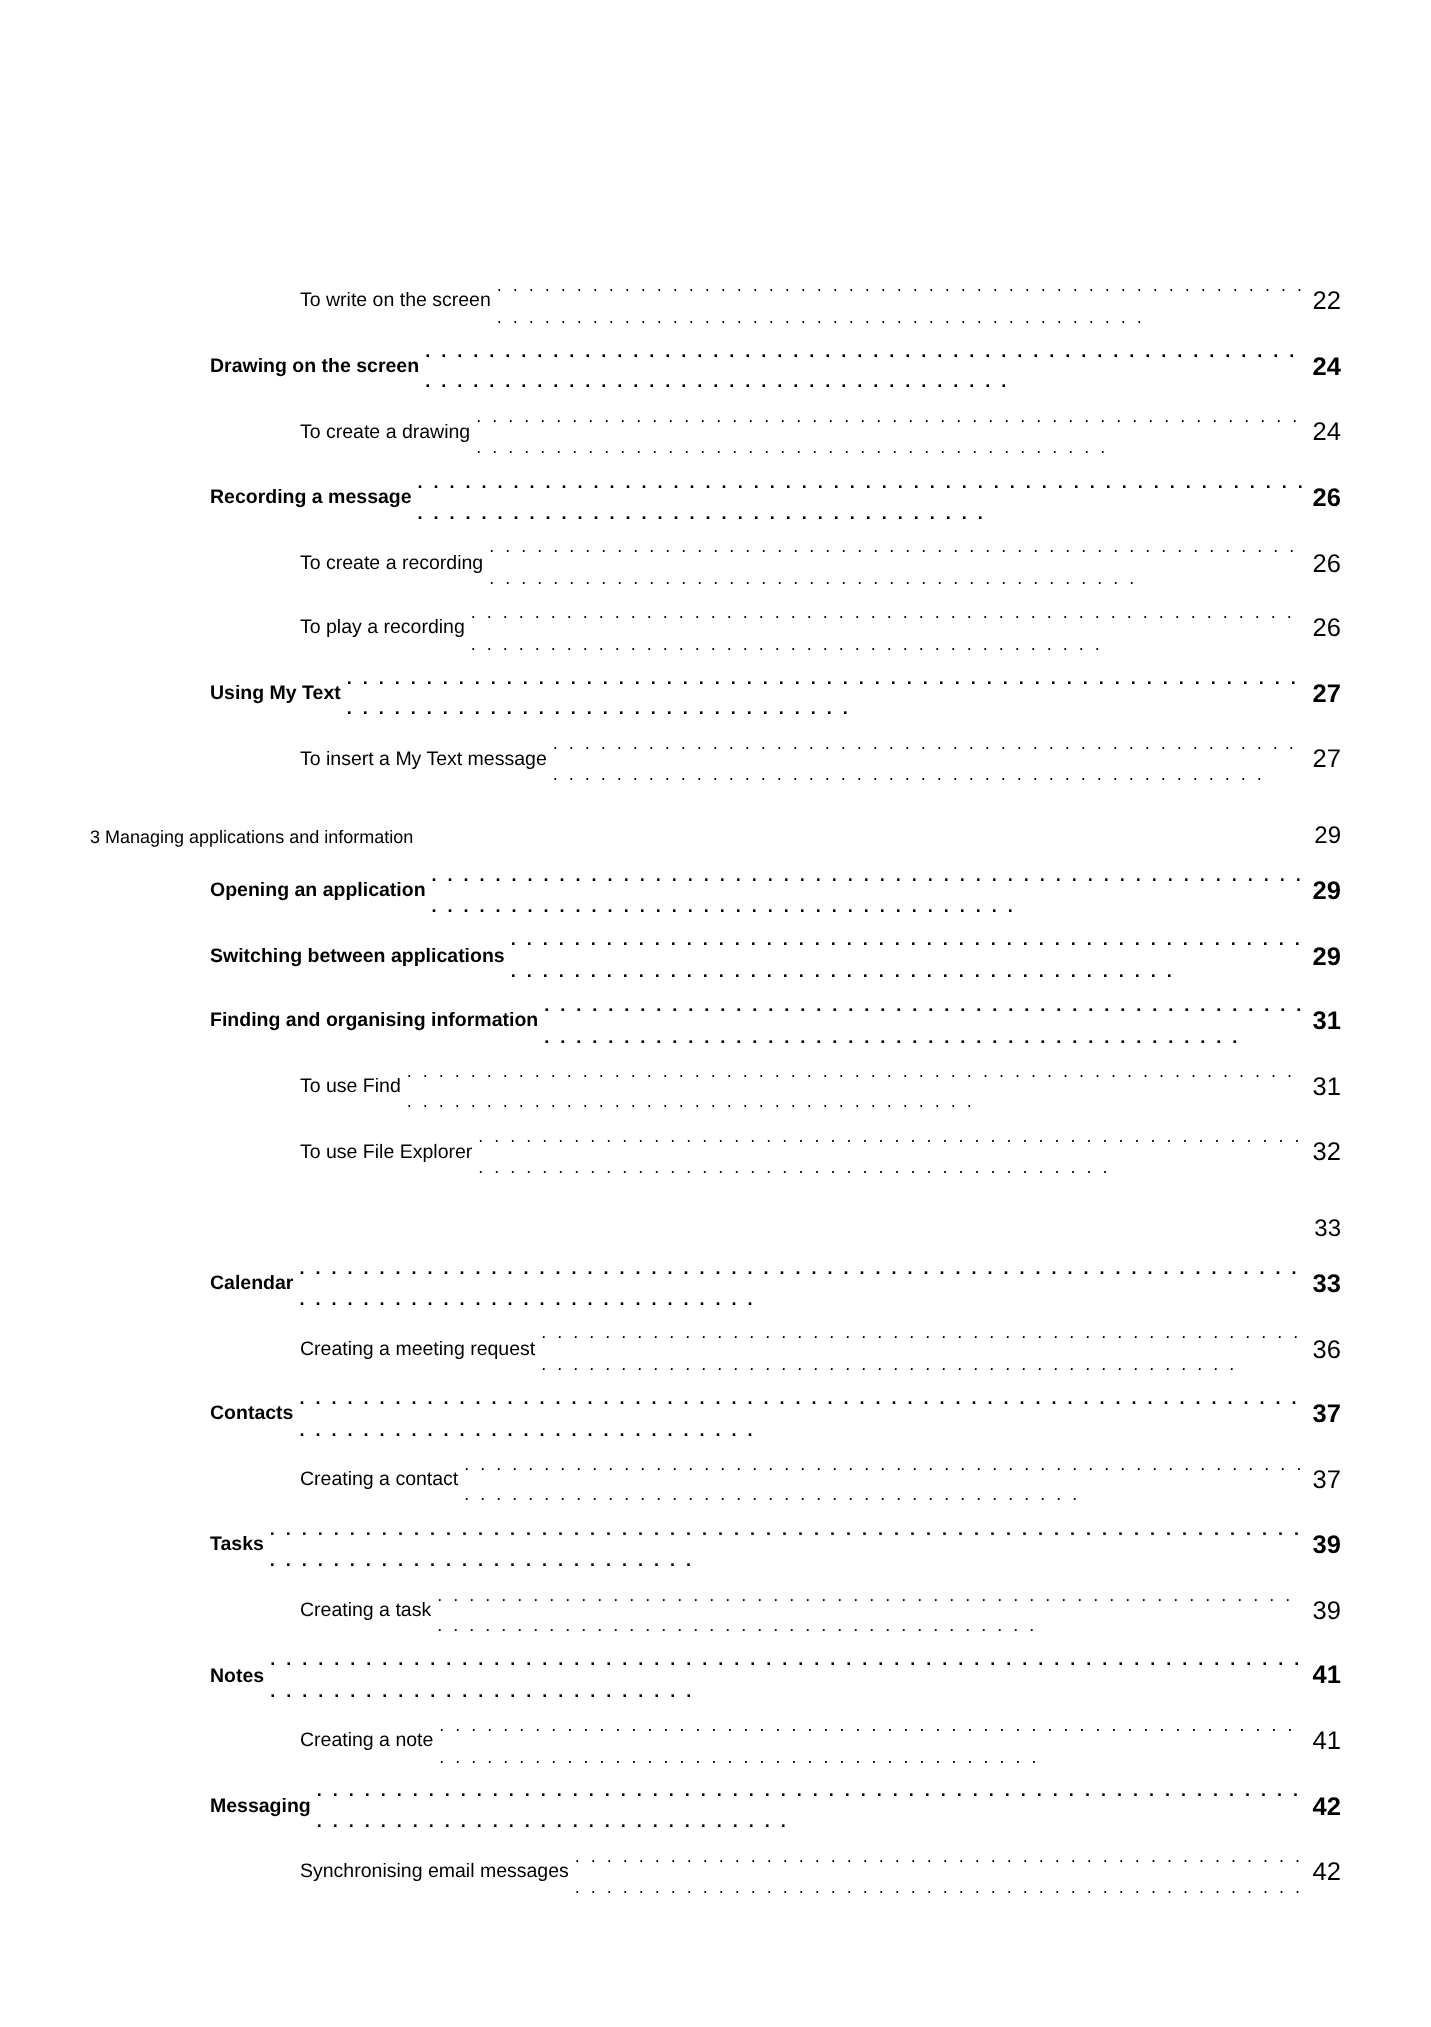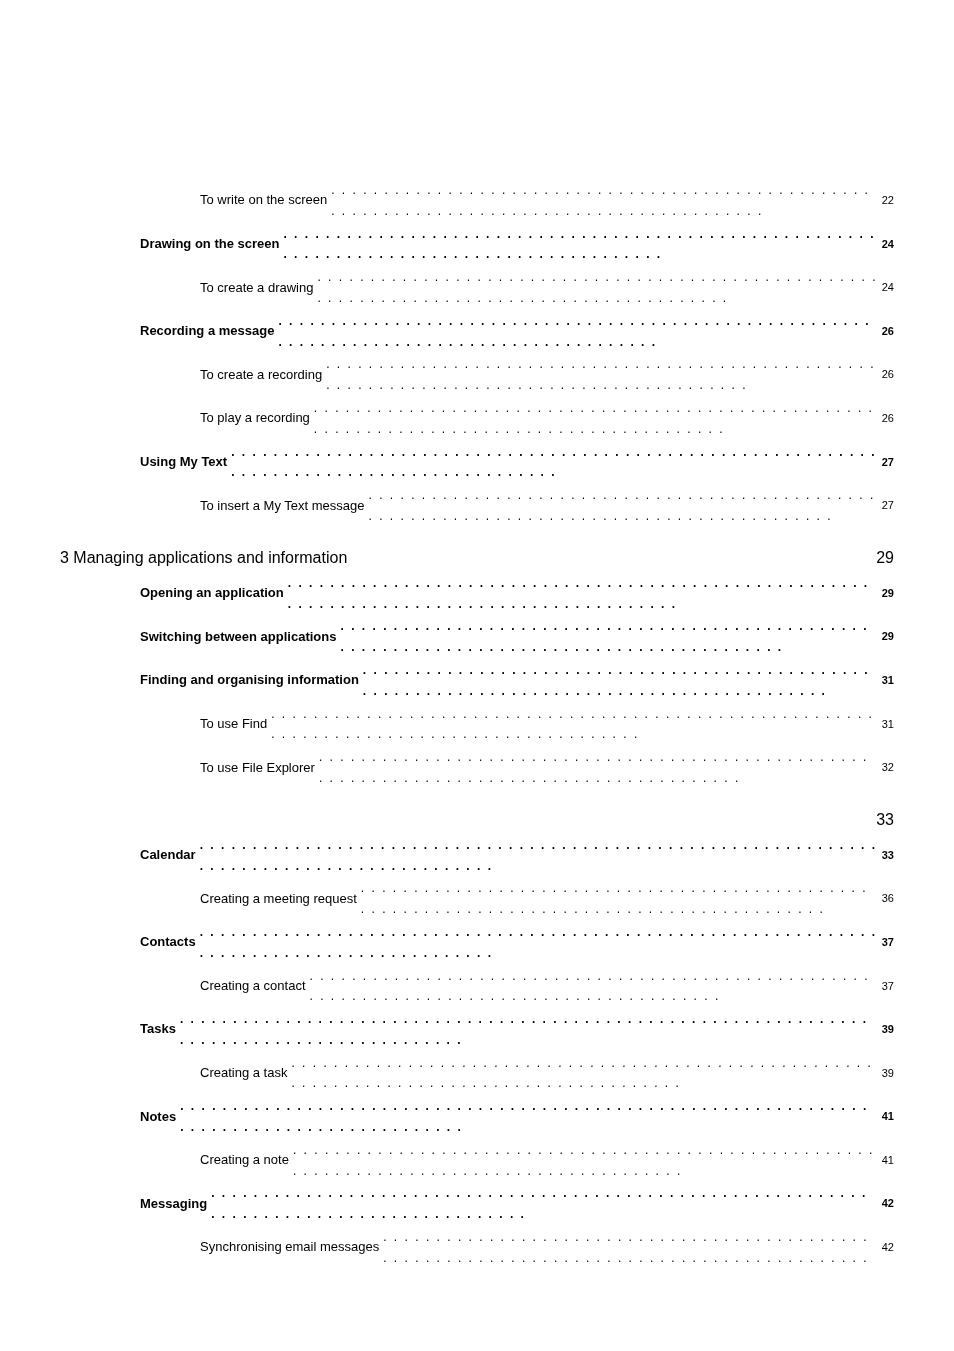--- a/index.html
+++ b/index.html
@@ -47,37 +47,37 @@
 
     .toc-entry .dots::after {
       content: ". . . . . . . . . . . . . . . . . . . . . . . . . . . . . . . . . . . . . . . . . . . . . . . . . . . . . . . . . . . . . . . . . . . . . . . . . . . . . . . . . . . . . . . . . . . .";
       letter-spacing: 2px;
       font-size: 12px;
     }
 
     .toc-entry .page-num {
       white-space: nowrap;
       flex-shrink: 0;
-      font-size: 11px;
+      font-size: 17px;
     }
     .indent-2 { padding-left: 80px; font-weight: bold; }
     .indent-3 { padding-left: 140px; }
 
     
     .chapter-header {
       display: flex;
       align-items: baseline;
       margin-top: 22px;
       margin-bottom: 6px;
       font-size: 16px;
       font-weight: normal;
     }
 
     .chapter-header .chapter-title {
-      font-size: 16px;
+      font-size: 12px;
       font-weight: normal;
       flex-shrink: 0;
     }
 
     .chapter-header .chapter-dots {
       flex: 1;
     }
 
     .chapter-header .chapter-num {
       font-size: 16px;

